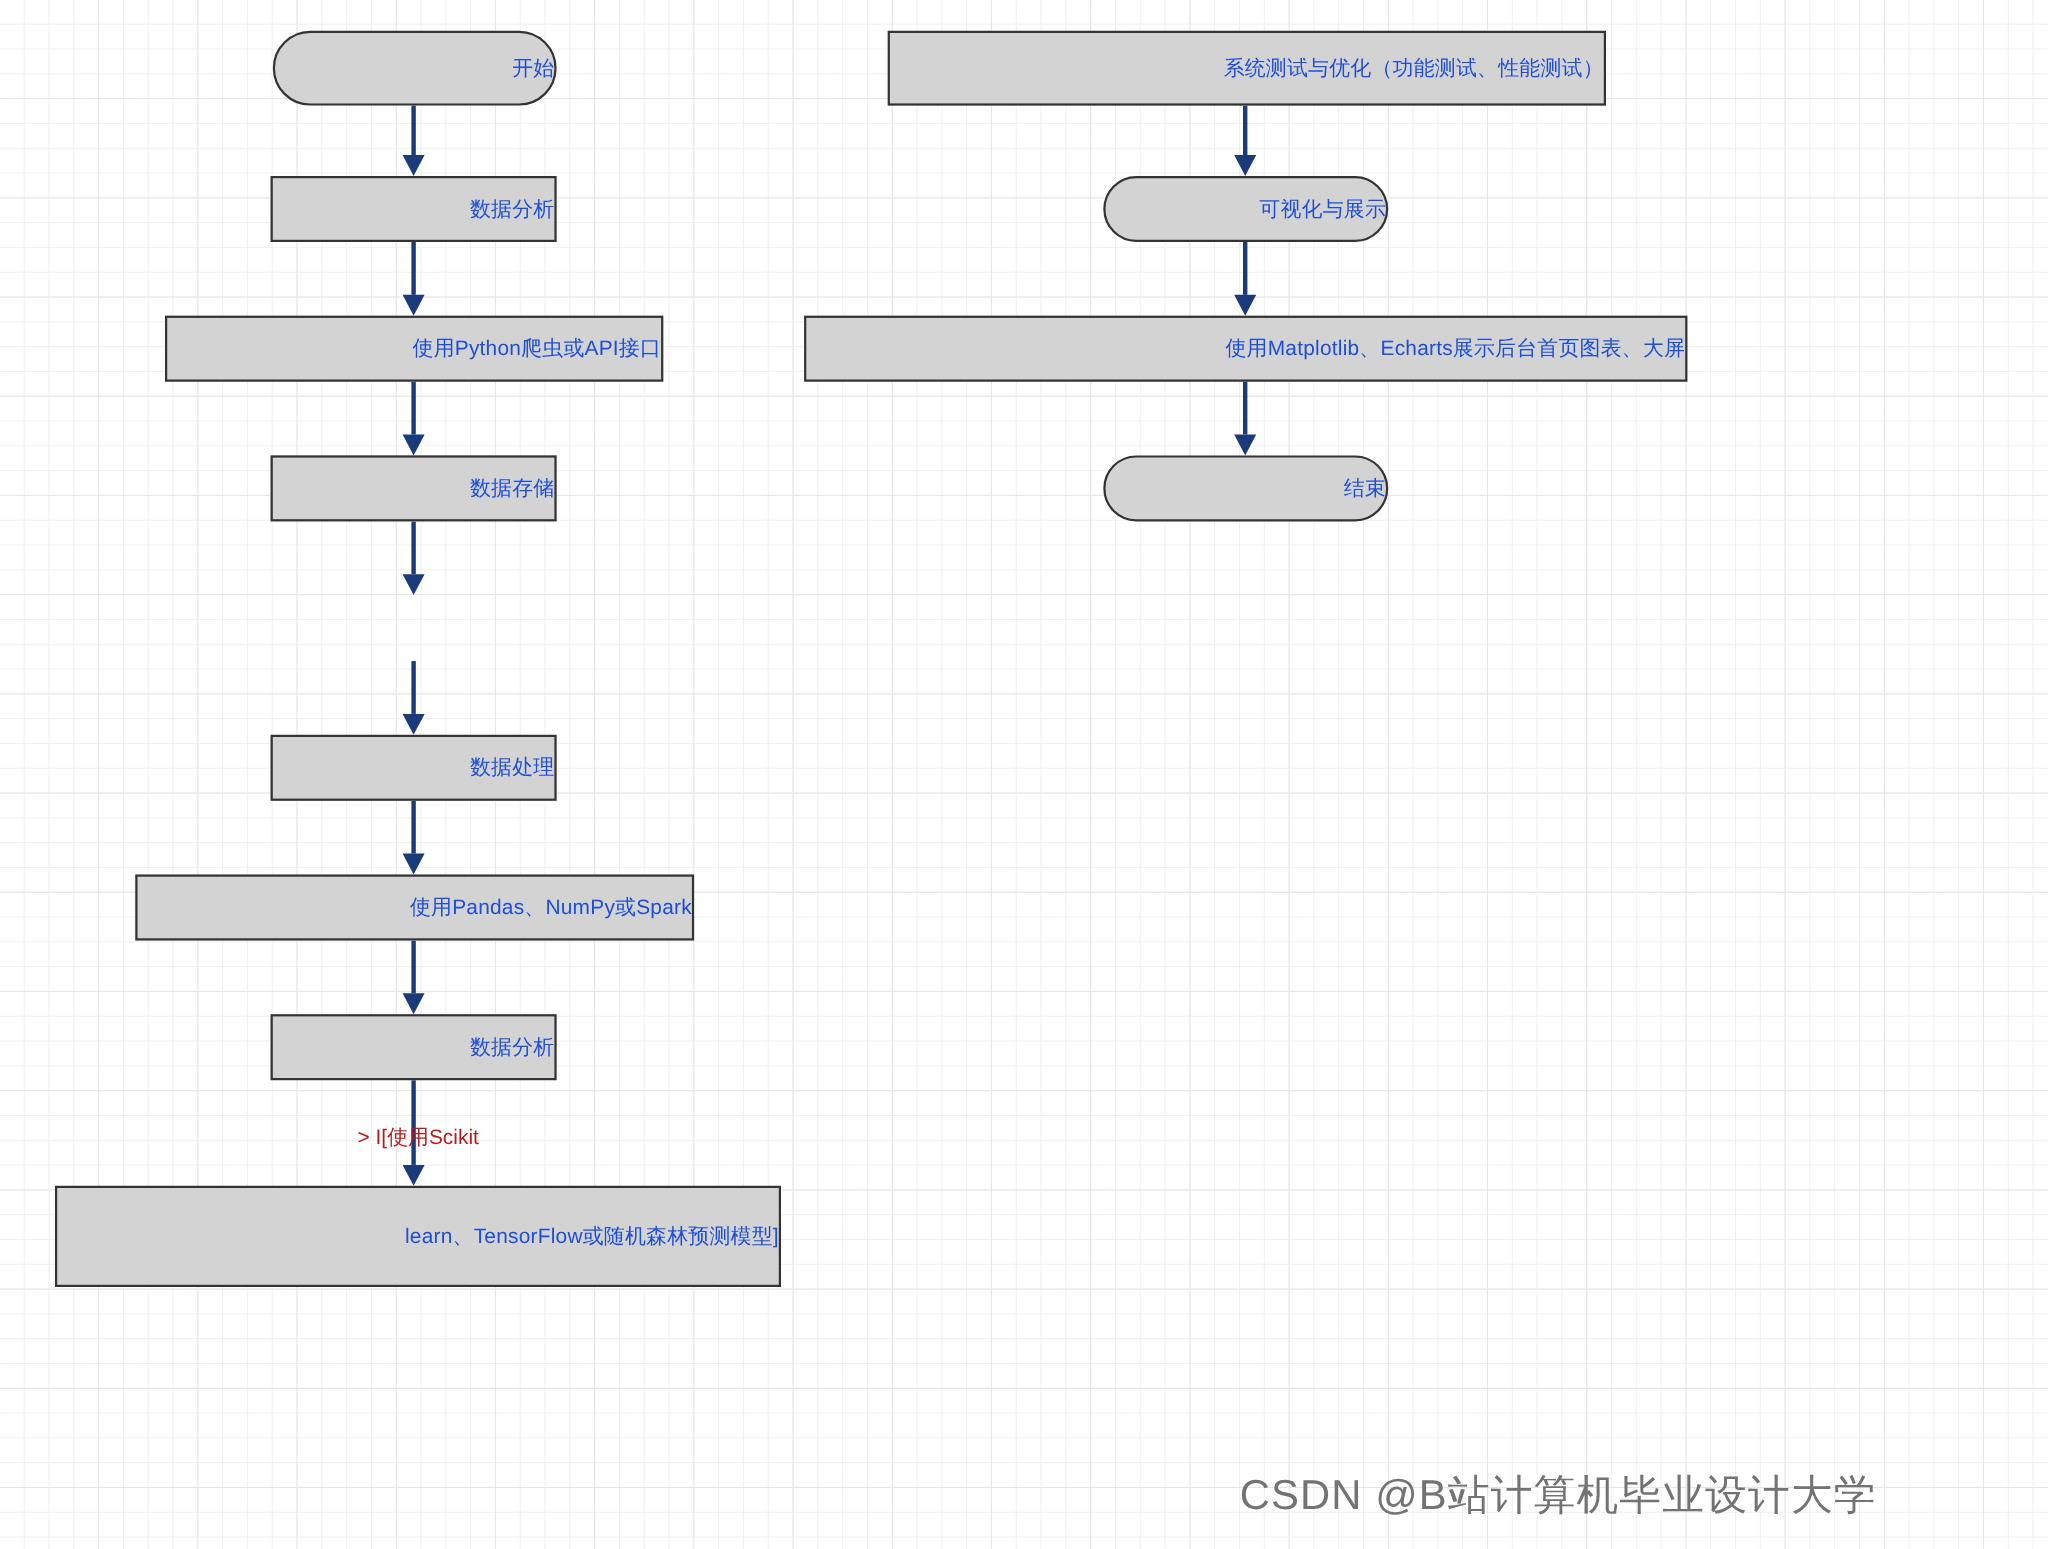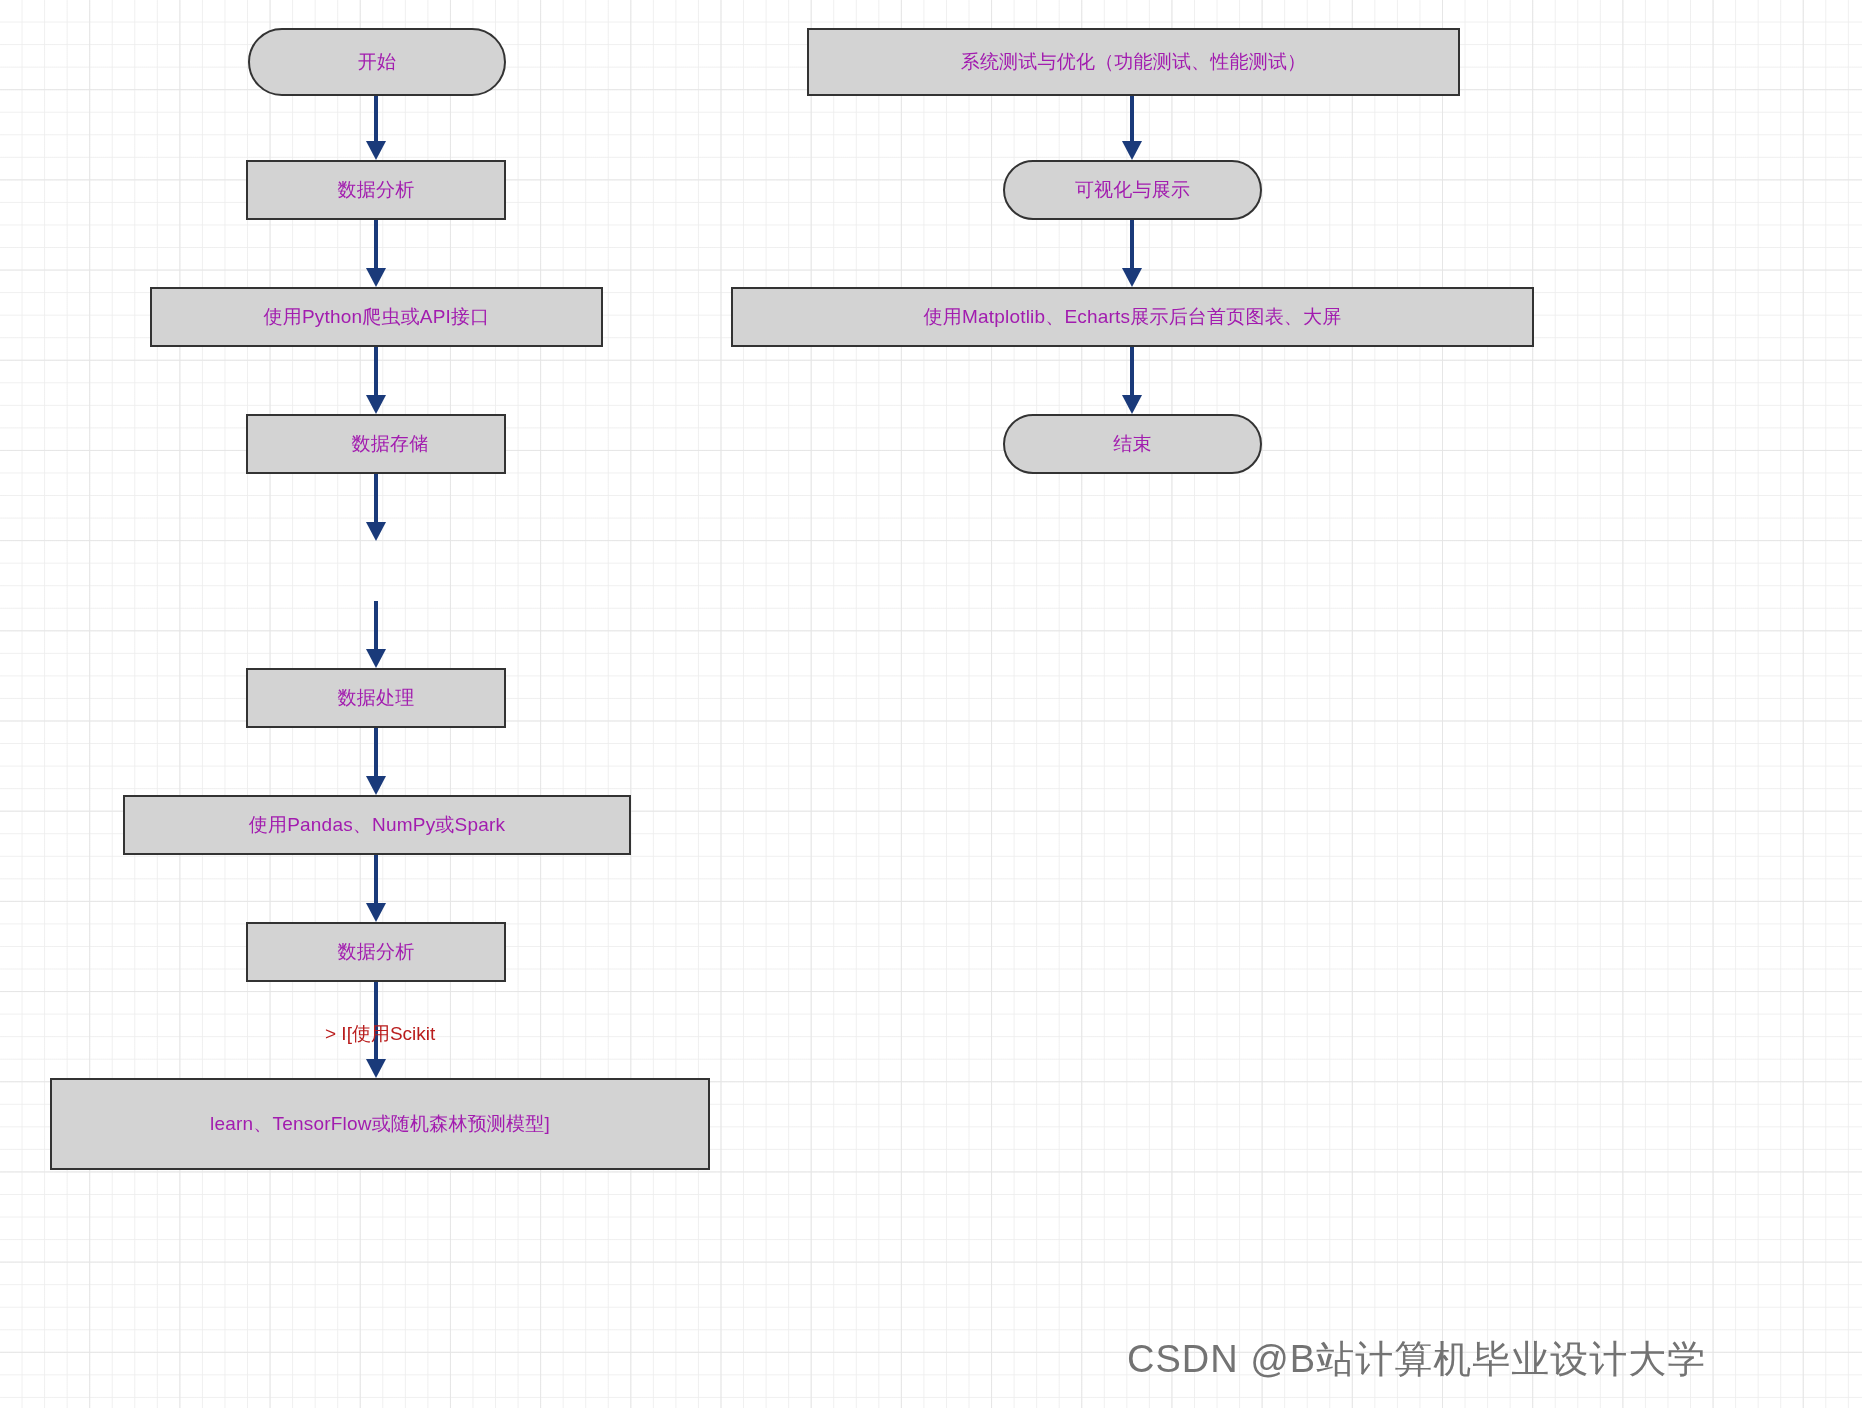--- a/index.html
+++ b/index.html
@@ -25,22 +25,22 @@
     background-position:-1px -1px,-1px -1px,-1px -1px,-1px -1px;
   }
   #canvas{position:absolute;inset:0;}
 
   
   .node{
     position:absolute;
     box-sizing:border-box;
     background:#d3d3d3;
     border:2px solid #333333;
-    display:flex;align-items:center;justify-content:center;
-    color:#a21caf;
+    display:flex;align-items:center;justify-content:flex-end;
+    color:#1d4ed8;
     font-size:19px;
     letter-spacing:.2px;
     white-space:nowrap;
     z-index:3;
   }
   .node.rounded{border-radius:40px;}
   .node-label{pointer-events:none;}
 
   
   .edge{position:absolute;z-index:2;}

